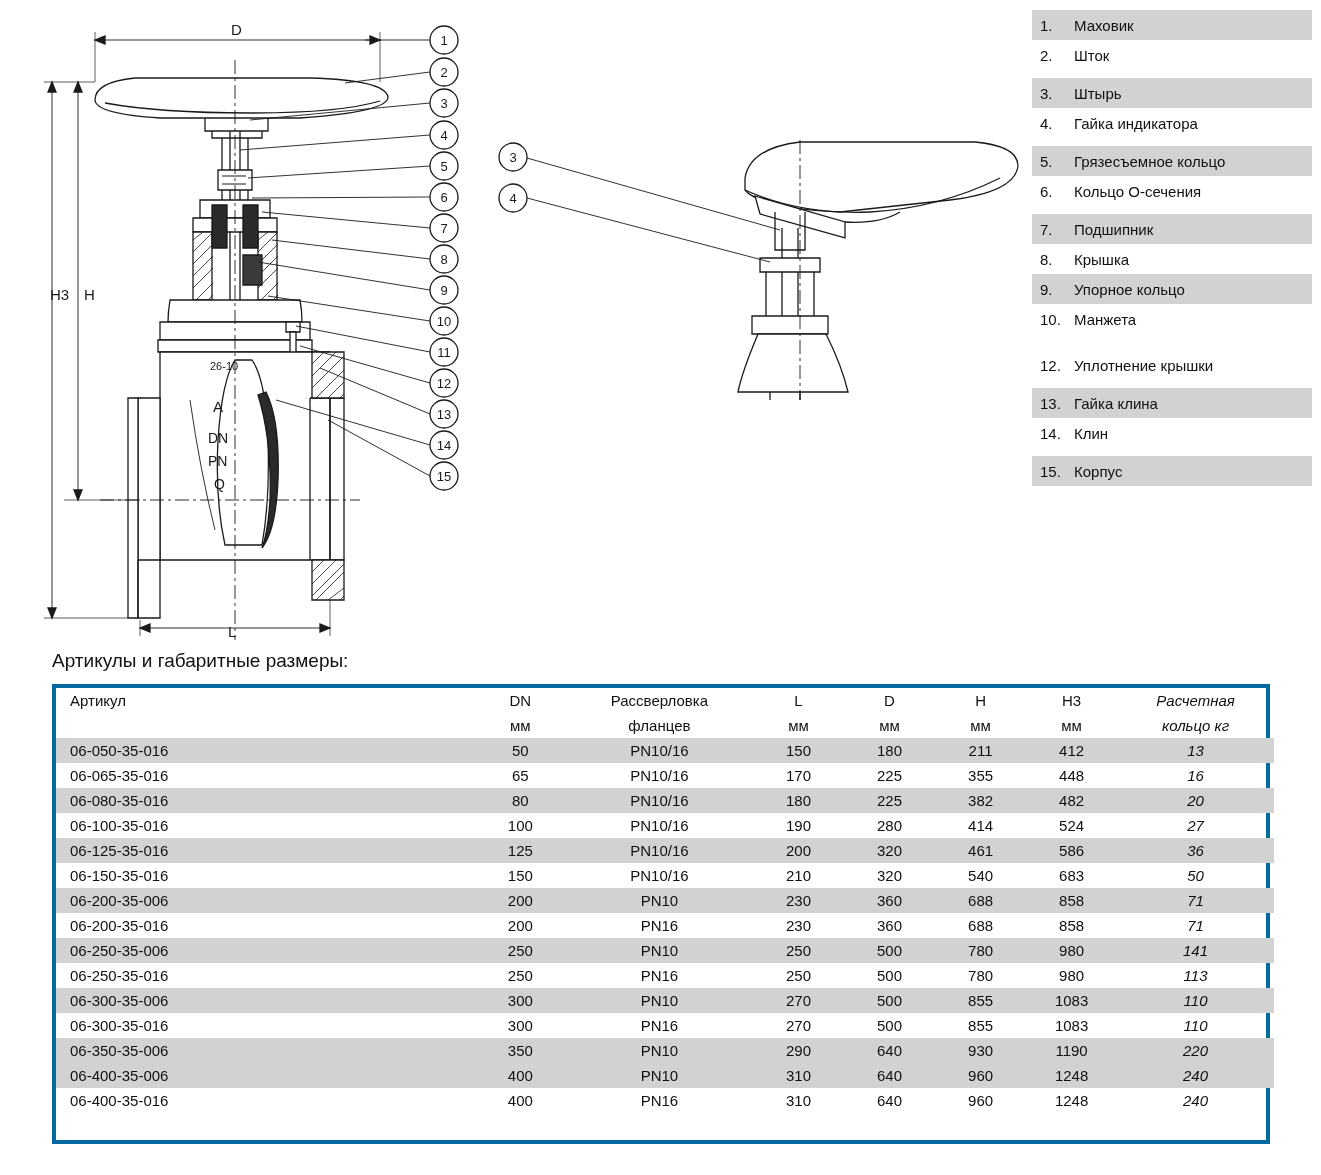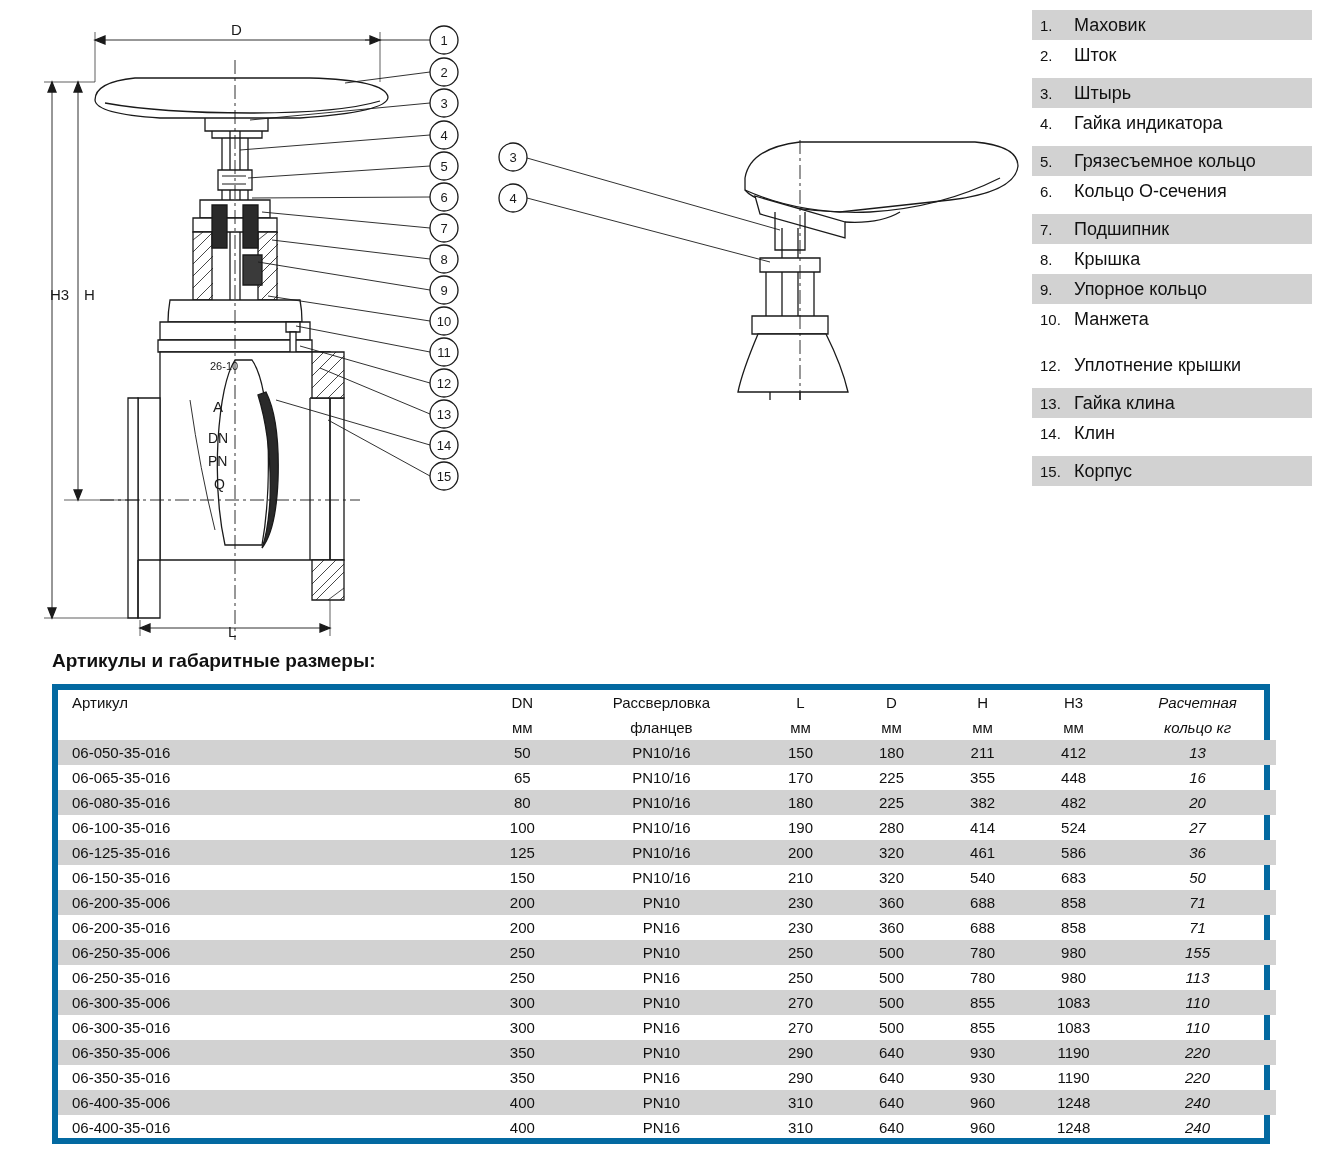--- a/index.html
+++ b/index.html
@@ -27,40 +27,40 @@
     font-size: 15px;
     padding-left: 8px;
     box-sizing: border-box;
   }
   .legend-row.shaded { background: #d2d2d2; }
   .legend-num {
     width: 34px;
     flex: 0 0 34px;
     font-size: 15px;
   }
-  .legend-label { font-size: 18px; }
+  .legend-label { font-size: 15px; }
   .legend-gap { height: 8px; }
 
   
   .drawing {
     position: absolute;
     left: 0;
     top: 0;
     width: 1030px;
     height: 640px;
   }
   .drawing svg { display: block; }
 
   
   .table-title {
     position: absolute;
     left: 52px;
     top: 650px;
     font-size: 19px;
-    font-weight: bold;
+    font-weight: normal;
   }
   table.dims {
     position: absolute;
     left: 52px;
     top: 684px;
     width: 1218px;
     border-collapse: collapse;
     font-size: 15px;
   }
   table.dims th, table.dims td {
@@ -83,21 +83,21 @@
   table.dims th.col-h,  table.dims td.col-h  { width: 90px; }
   table.dims th.col-h3, table.dims td.col-h3 { width: 90px; }
   table.dims th.col-m,  table.dims td.col-m  { width: 155px; font-style: italic; }
   table.dims tbody tr.shaded td { background: #d2d2d2; }
   .table-wrap {
     position: absolute;
     left: 52px;
     top: 684px;
     width: 1218px;
     height: 460px;
-    border: 6px solid #0369a1;
+    border: 4px solid #0369a1;
     box-sizing: border-box;
   }
   table.dims { left: 0; top: 0; position: relative; }
 </style>
 </head>
 <body>
 
 <div class="drawing">
   <svg width="1030" height="645" viewBox="0 0 1030 645" xmlns="http://www.w3.org/2000/svg">
     <g fill="none" stroke="#1a1a1a" stroke-width="1.3">
@@ -444,21 +444,21 @@
         <td class="col-m">71</td>
       </tr>
       <tr class="shaded">
         <td class="col-art">06-250-35-006</td>
         <td class="col-dn">250</td>
         <td class="col-fl">PN10</td>
         <td class="col-l">250</td>
         <td class="col-d">500</td>
         <td class="col-h">780</td>
         <td class="col-h3">980</td>
-        <td class="col-m">155</td>
+        <td class="col-m">141</td>
       </tr>
       <tr>
         <td class="col-art">06-250-35-016</td>
         <td class="col-dn">250</td>
         <td class="col-fl">PN16</td>
         <td class="col-l">250</td>
         <td class="col-d">500</td>
         <td class="col-h">780</td>
         <td class="col-h3">980</td>
         <td class="col-m">113</td>
@@ -486,30 +486,20 @@
       <tr class="shaded">
         <td class="col-art">06-350-35-006</td>
         <td class="col-dn">350</td>
         <td class="col-fl">PN10</td>
         <td class="col-l">290</td>
         <td class="col-d">640</td>
         <td class="col-h">930</td>
         <td class="col-h3">1190</td>
         <td class="col-m">220</td>
       </tr>
-      <tr>
-        <td class="col-art">06-350-35-016</td>
-        <td class="col-dn">350</td>
-        <td class="col-fl">PN16</td>
-        <td class="col-l">290</td>
-        <td class="col-d">640</td>
-        <td class="col-h">930</td>
-        <td class="col-h3">1190</td>
-        <td class="col-m">220</td>
-      </tr>
       <tr class="shaded">
         <td class="col-art">06-400-35-006</td>
         <td class="col-dn">400</td>
         <td class="col-fl">PN10</td>
         <td class="col-l">310</td>
         <td class="col-d">640</td>
         <td class="col-h">960</td>
         <td class="col-h3">1248</td>
         <td class="col-m">240</td>
       </tr>

